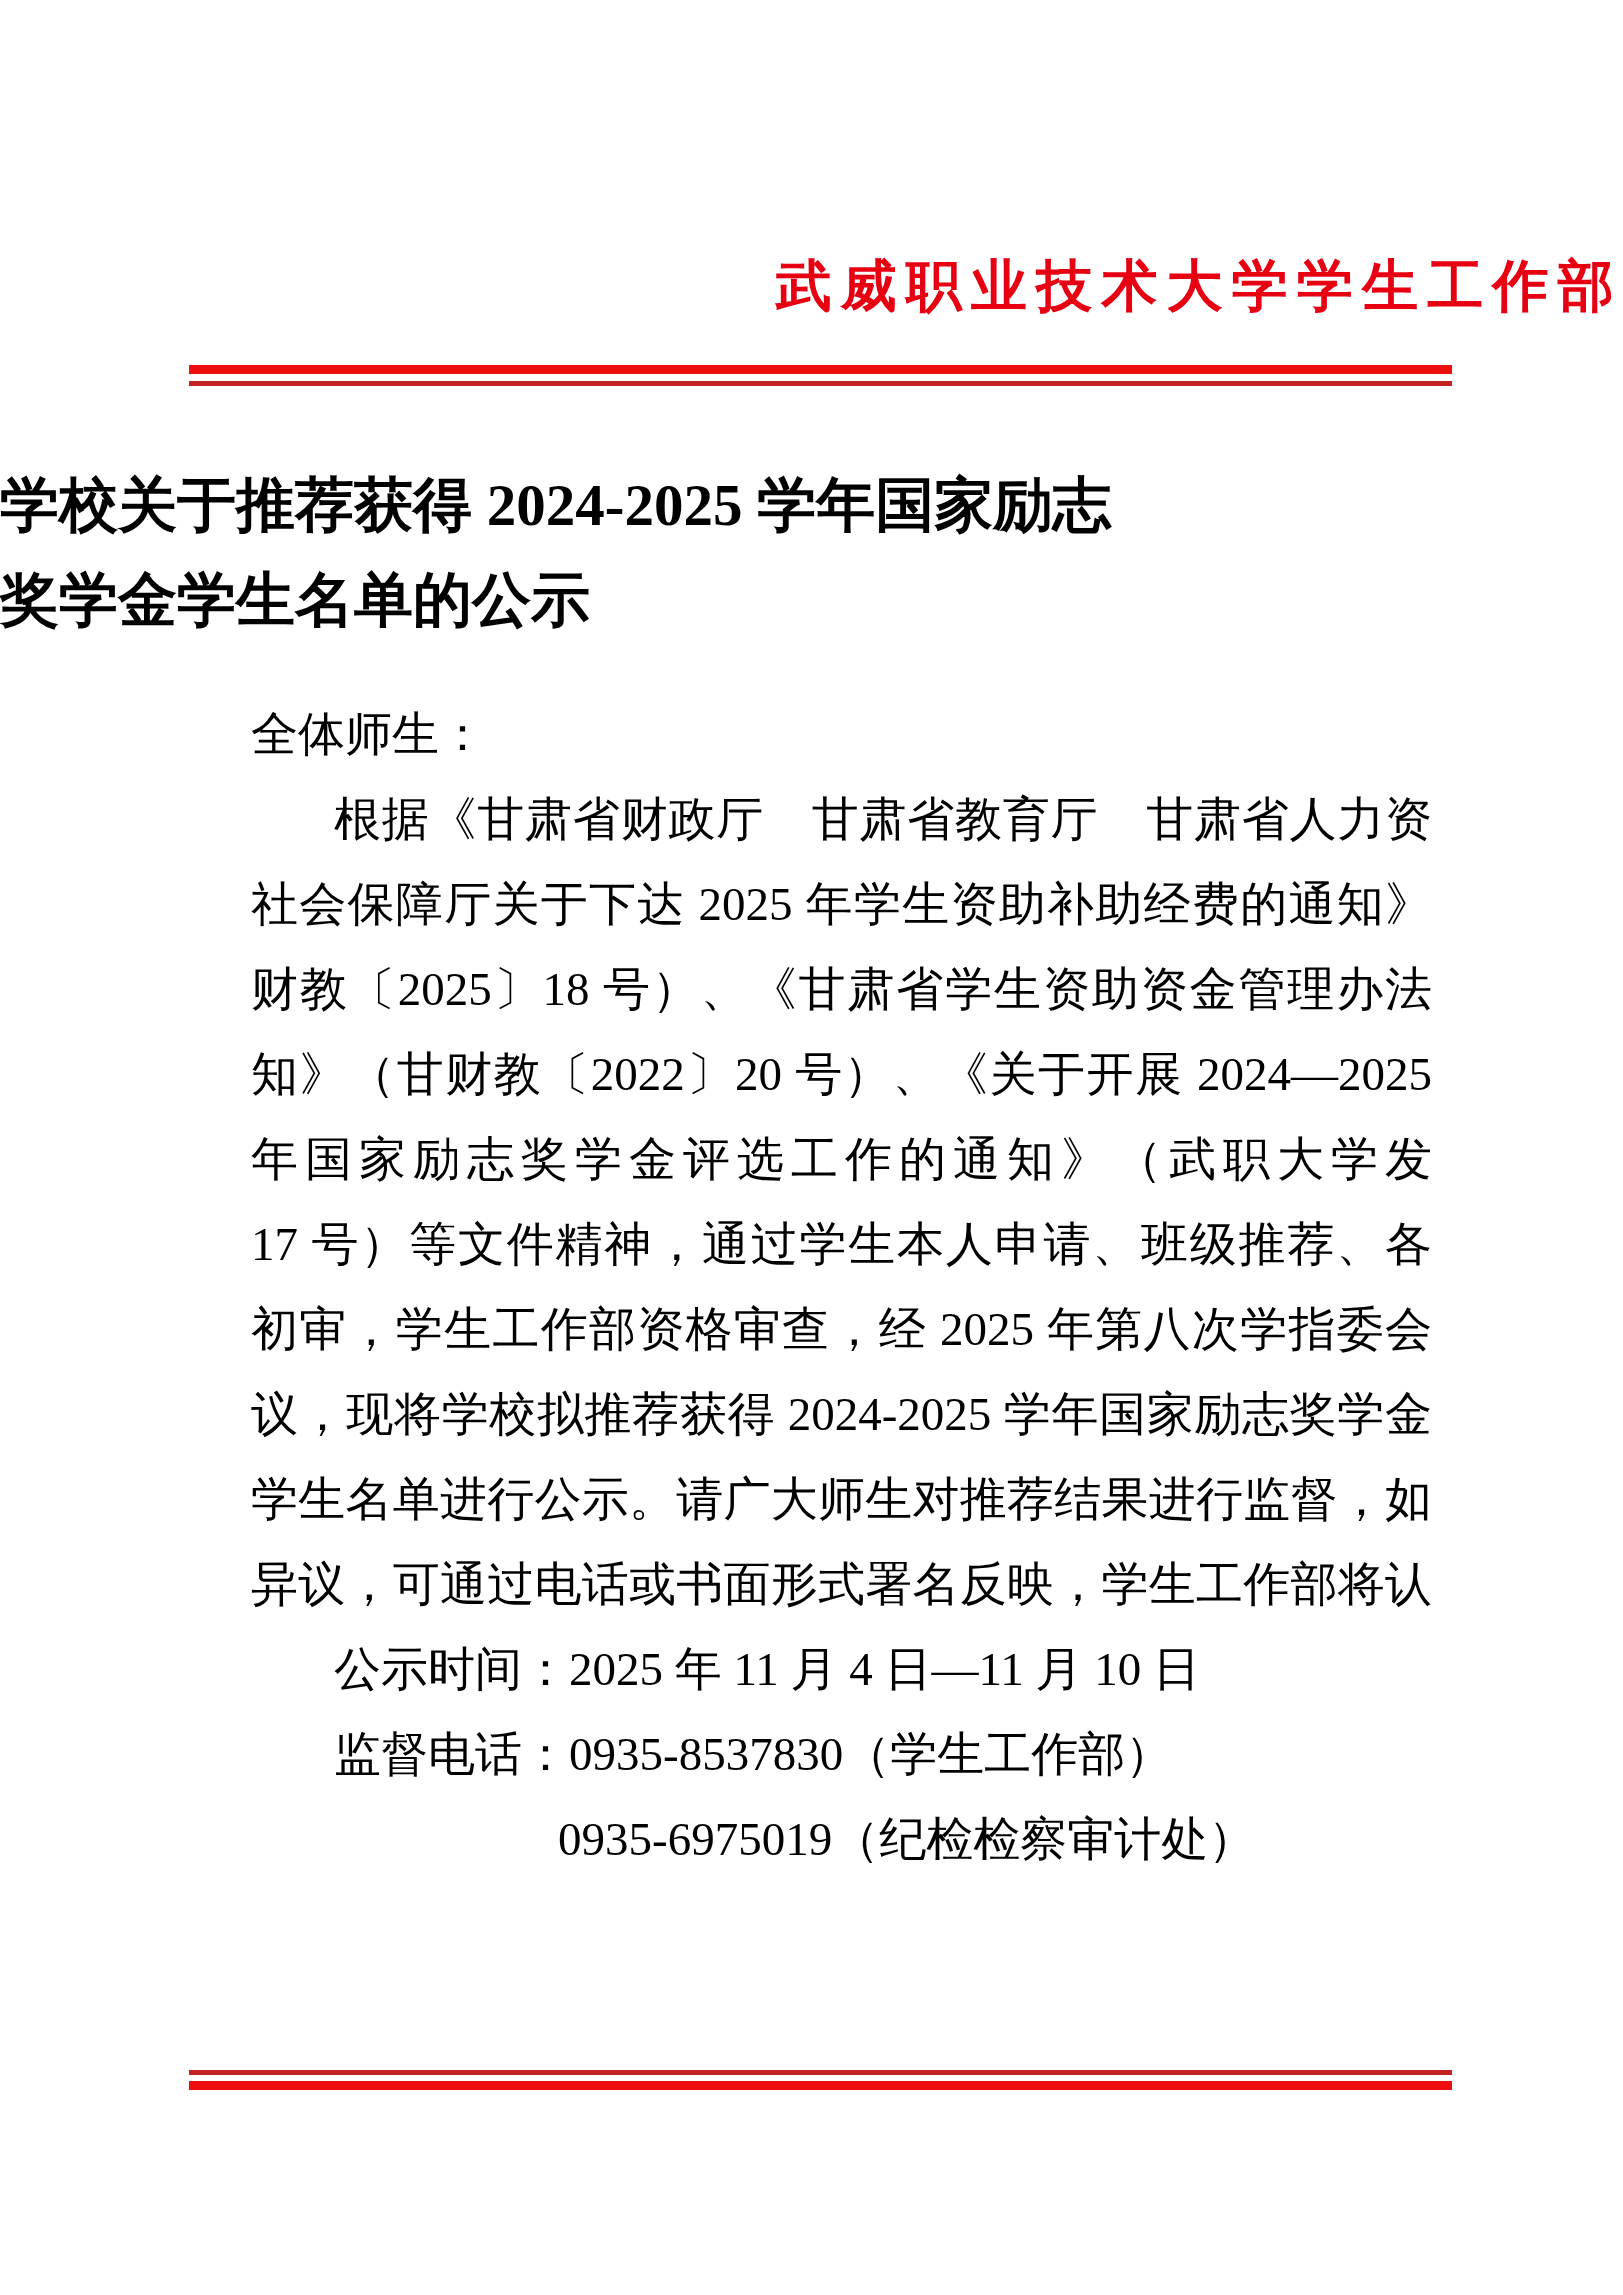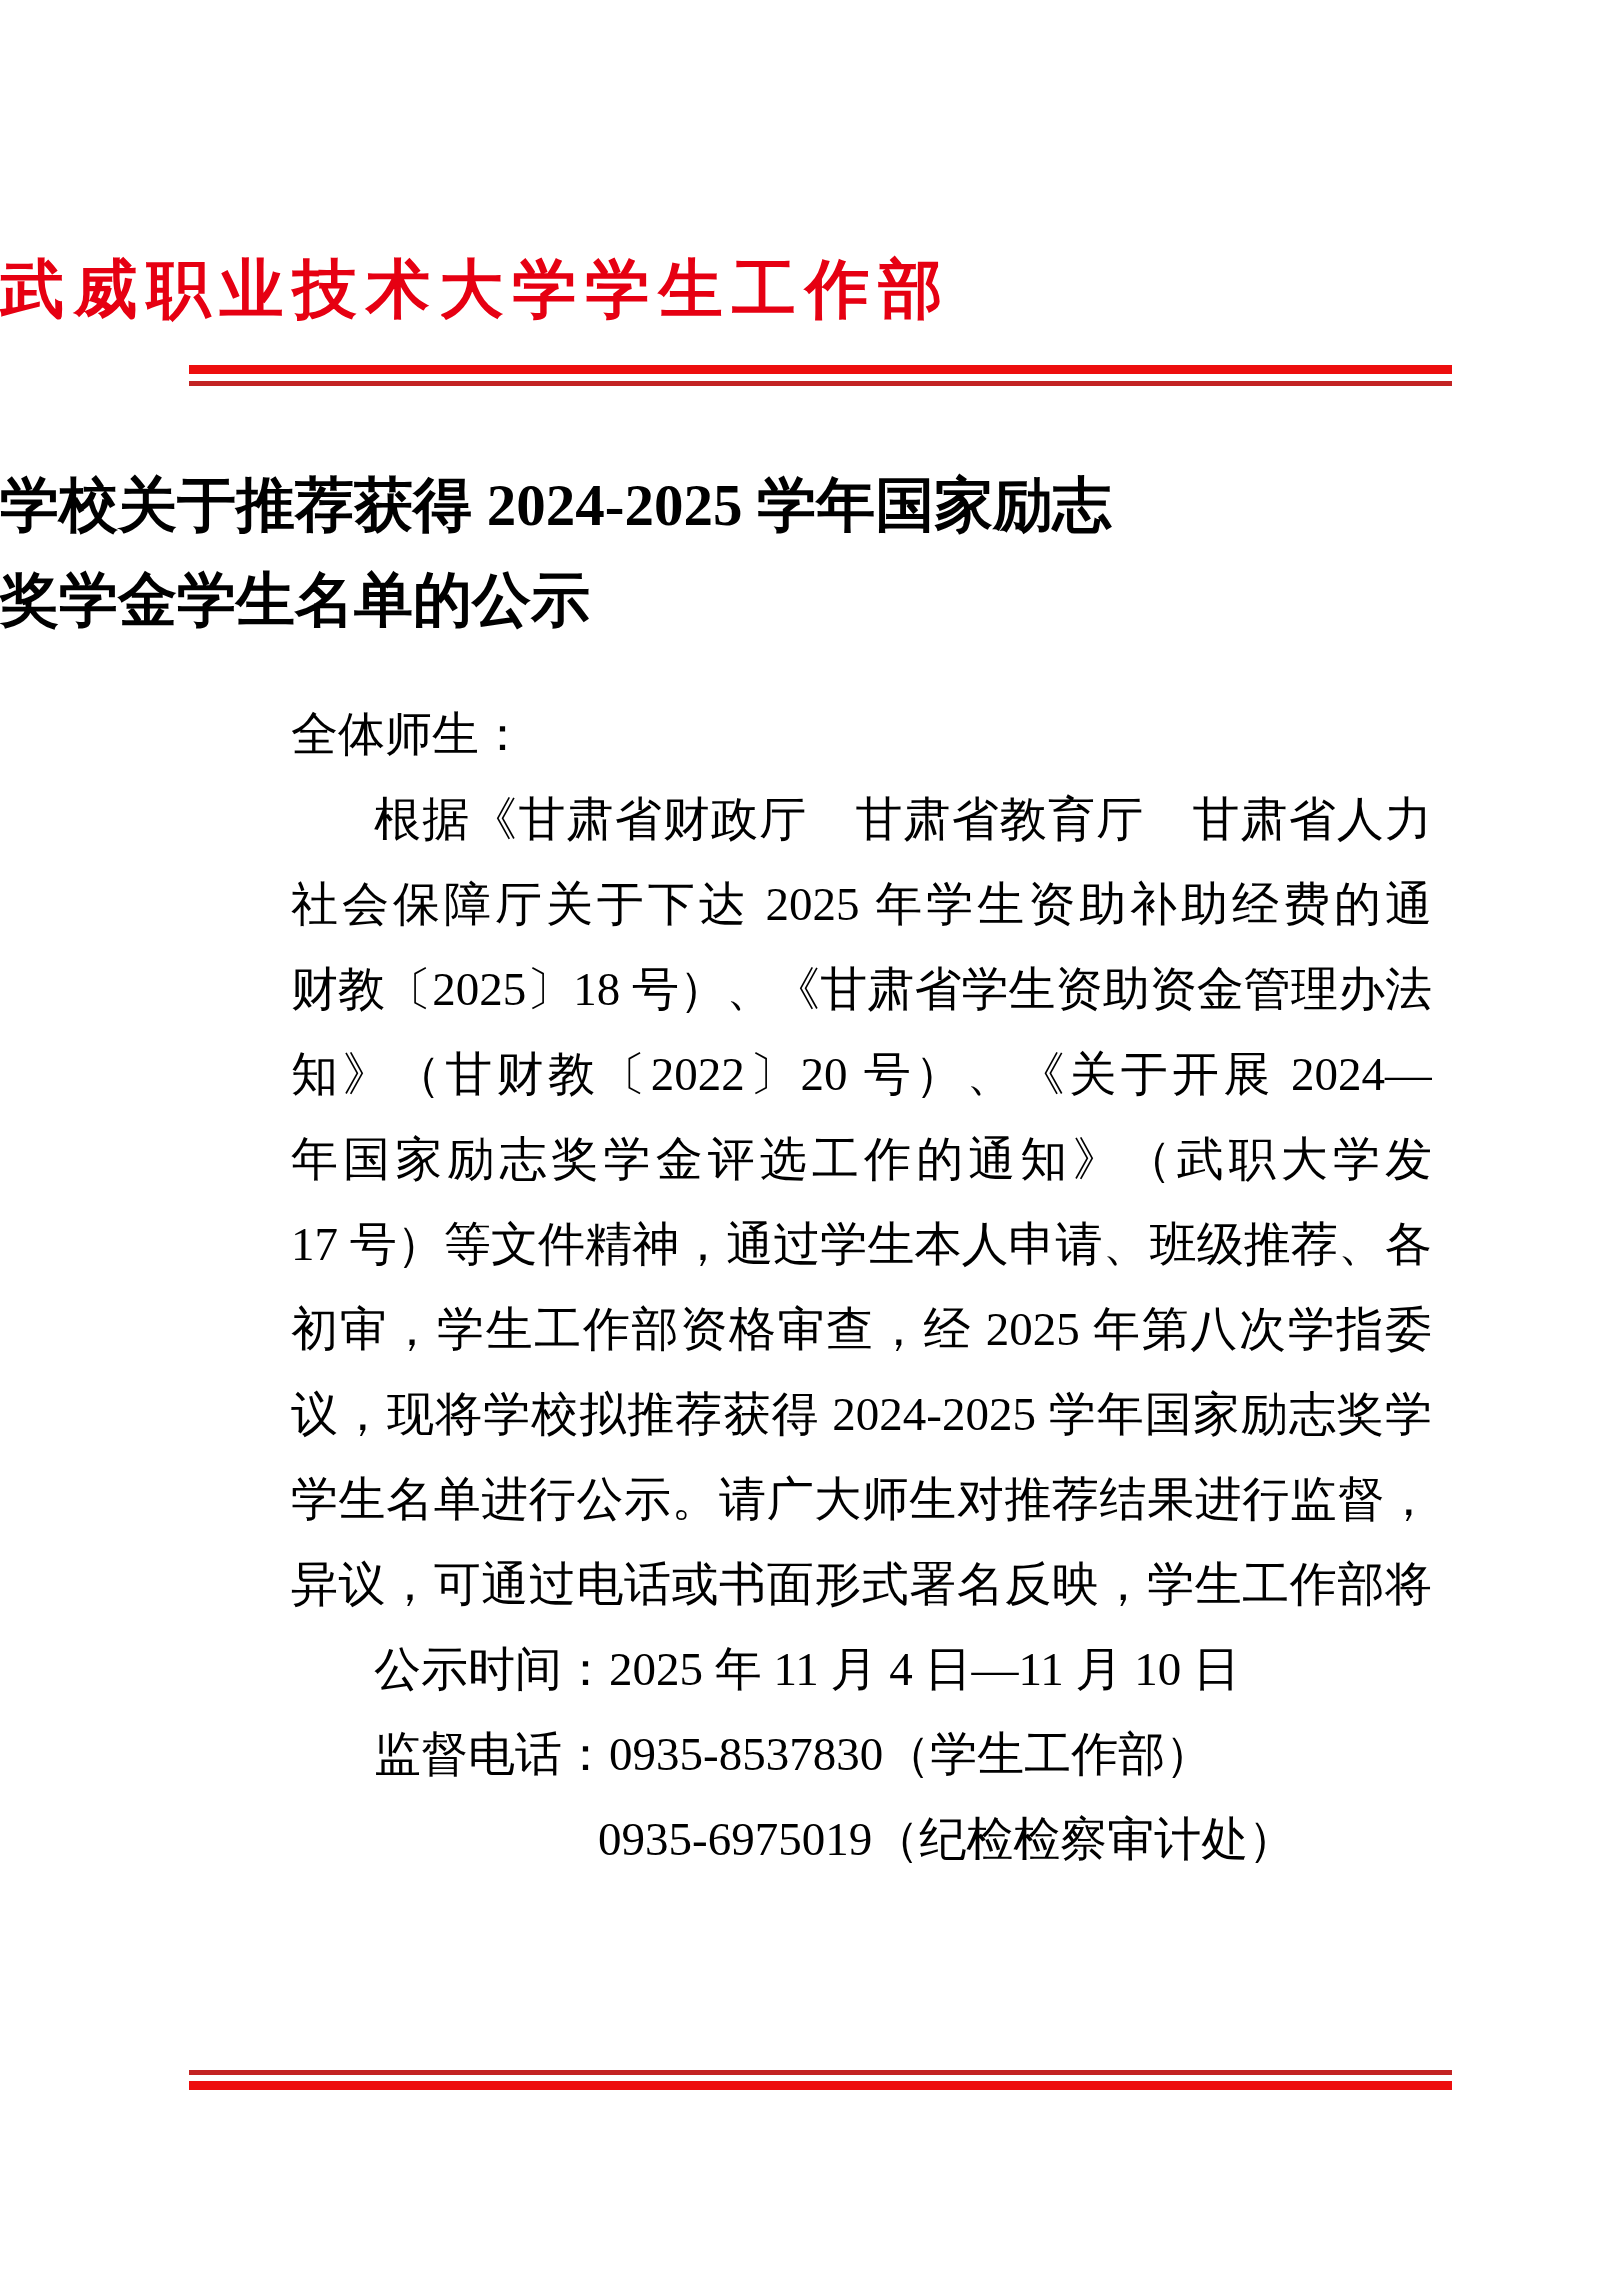--- a/index.html
+++ b/index.html
@@ -17,22 +17,22 @@
     margin:0 auto;
     background:var(--paper);
     font-family:"Liberation Serif","DejaVu Serif",serif;
     color:var(--body-text);
     overflow:hidden;
   }
   
   .letterhead{
     position:absolute;
     top:258px; left:0; right:0;
-    text-align:left;
-    font-size:64px;
+    text-align:right;
+    font-size:56px;
     font-weight:bold;
     letter-spacing:9.2px;
     color:var(--red-text);
     white-space:nowrap;
     line-height:1;
   }
   
   .rule{position:absolute;left:189px;width:1263px;}
   .rule-header-thick{top:365px;height:8.7px;background:var(--rule-bright);}
   .rule-header-thin {top:381px;height:4.6px; background:var(--rule-dark);}
@@ -51,21 +51,21 @@
   
   .body-block{
     position:absolute;
     top:692px; left:251px;
     width:1181px;
     font-size:47px;
     line-height:85px;
     text-align:left;
     color:var(--body-text);
   }
-  .line{height:85px;white-space:nowrap;margin-left:40px;}
+  .line{height:85px;white-space:nowrap;}
   .line.fill{white-space:normal;text-align:justify;text-align-last:justify;overflow:hidden;}
   .line.indent{text-indent:83px;}
   .line.phone-indent{padding-left:307px;}
 </style>
 </head>
 <body>
 
 <div class="page">
 
   <div class="letterhead">武威职业技术大学学生工作部</div>

